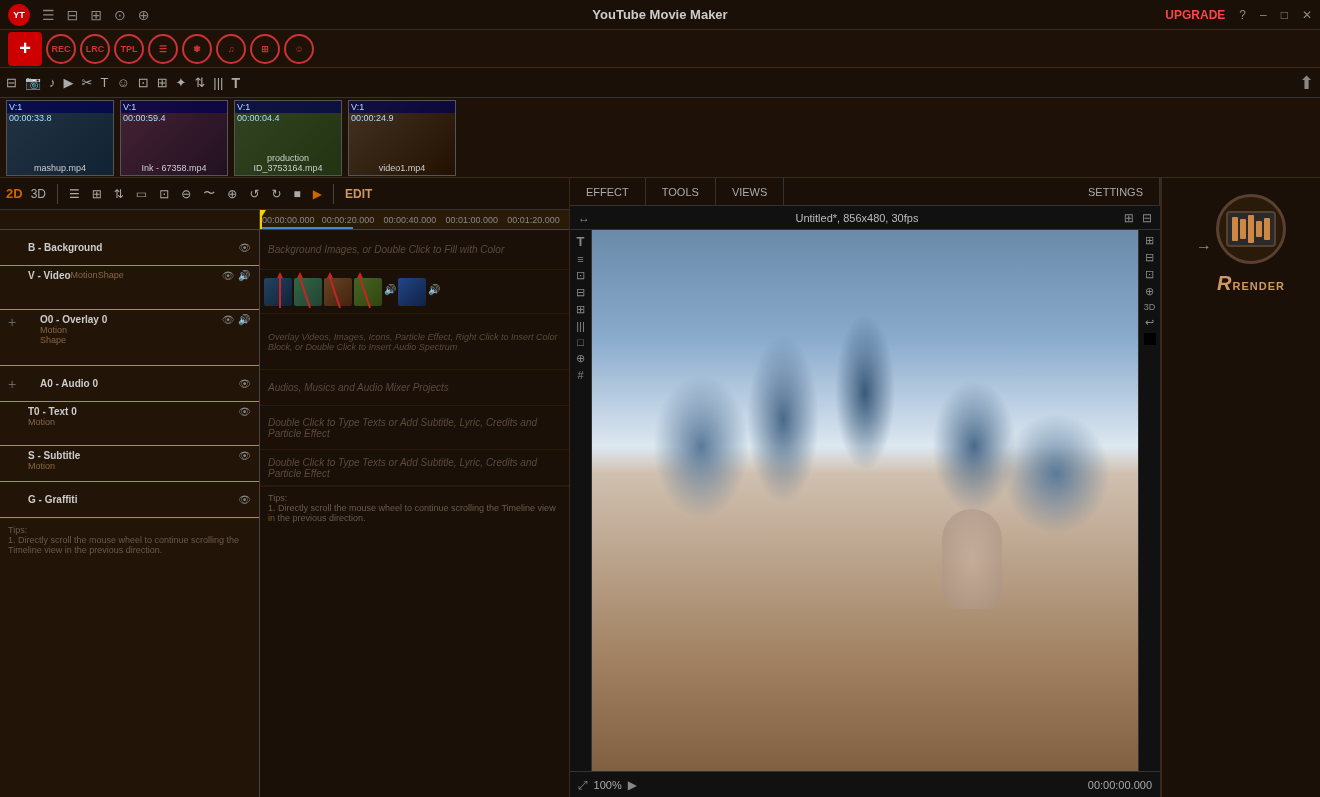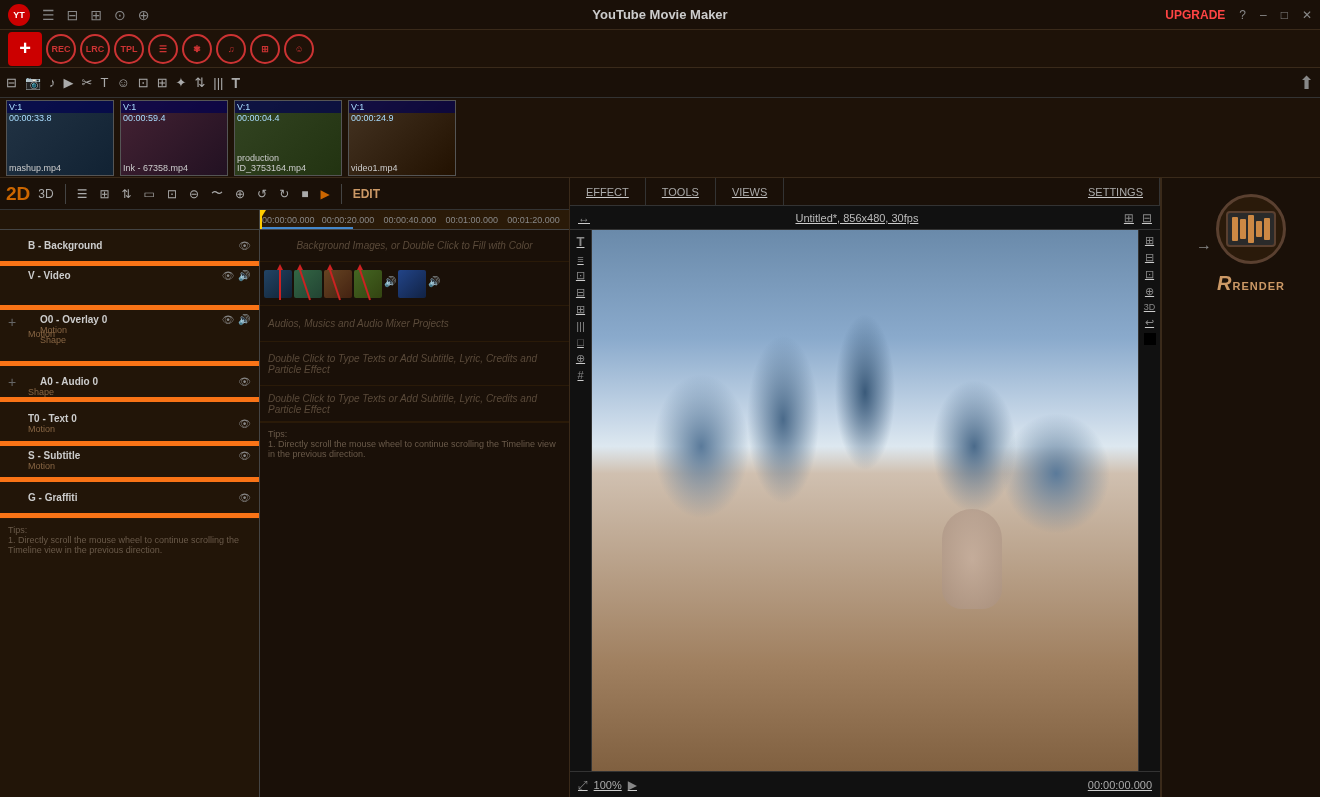--- a/index.html
+++ b/index.html
@@ -123,20 +123,21 @@
       position: absolute;
       top: 12px; left: 2px;
       color: #adf;
       font-size: 9px;
     }
     .thumb-name {
       position: absolute;
       bottom: 2px; left: 2px; right: 2px;
       color: #ccc;
       font-size: 9px;
+      text-align: center;
     }
     .thumb-bg-1 { background: linear-gradient(135deg, #223344 0%, #112233 100%); }
     .thumb-bg-2 { background: linear-gradient(135deg, #442233 0%, #221122 100%); }
     .thumb-bg-3 { background: linear-gradient(135deg, #334422 0%, #223311 100%); }
     .thumb-bg-4 { background: linear-gradient(135deg, #443322 0%, #221100 100%); }
     .media-upload-btn {
       margin-left: auto;
       color: #888;
       font-size: 18px;
       cursor: pointer;
@@ -156,21 +157,20 @@
       background: #1e1208;
       border-right: 1px solid #3a2a1a;
     }
 
     
     #right-panel {
       flex: 1;
       display: flex;
       flex-direction: column;
       background: #d946ef;
-      text-decoration: underline;
     }
 
     
     #preview-topbar {
       height: 24px;
       background: #111;
       display: flex;
       align-items: center;
       justify-content: space-between;
       padding: 0 8px;
@@ -269,21 +269,21 @@
       gap: 4px;
       border-bottom: 1px solid #333;
     }
     .tl-btn {
       color: #aaa;
       font-size: 12px;
       cursor: pointer;
       padding: 2px 4px;
     }
     .tl-btn-active { color: #cc6600; }
-    .tl-mode { font-size: 19px; font-weight: bold; color: #cc6600; }
+    .tl-mode { font-size: 13px; font-weight: bold; color: #cc6600; }
     .tl-sep { width: 1px; height: 20px; background: #444; margin: 0 3px; }
 
     
     #tab-bar {
       height: 28px;
       background: #1a1008;
       display: flex;
       align-items: center;
       border-bottom: 1px solid #333;
     }
@@ -413,21 +413,21 @@
       flex: 1;
       background: #1a1008;
       display: flex;
       flex-direction: column;
       position: relative;
     }
 
     .track-label-row {
       display: flex;
       align-items: center;
-      border-bottom: 5px solid #f97316;
+      border-bottom: 1px solid #f97316;
       padding: 0 8px;
       gap: 4px;
     }
     .track-label-row .plus { color: #666; font-size: 14px; cursor: pointer; width: 16px; }
     .track-label-row .name { font-weight: bold; color: #ccc; font-size: 10px; }
     .track-label-row .sub { color: #886644; font-size: 9px; display: block; }
     .track-label-row .eye { color: #888; font-size: 10px; cursor: pointer; }
     .track-label-row .spk { color: #888; font-size: 10px; cursor: pointer; }
 
     .track-content-row {
@@ -564,21 +564,21 @@
       <div id="track-labels-col">
 
         <div class="track-label-row" style="height:36px;">
           <span class="plus" style="opacity:0;">+</span>
           <span class="name">B - Background</span>
           <span class="eye" style="margin-left:auto;">👁</span>
         </div>
 
         <div class="track-label-row" style="height:44px;align-items:flex-start;padding-top:4px;">
           <span class="plus" style="opacity:0;">+</span>
-          <div style="display:flex;flex-direction:column;gap:48px;">
+          <div style="display:flex;flex-direction:row;">
             <span class="name">V - Video</span>
             <span class="sub">Motion</span>
             <span class="sub">Shape</span>
           </div>
           <span class="eye" style="margin-left:auto;">👁</span>
           <span class="spk">🔊</span>
         </div>
 
         <div class="track-label-row" style="height:56px;align-items:flex-start;padding-top:4px;">
           <span class="plus">+</span>
@@ -590,21 +590,21 @@
           <span class="eye" style="margin-left:auto;">👁</span>
           <span class="spk">🔊</span>
         </div>
 
         <div class="track-label-row" style="height:36px;">
           <span class="plus">+</span>
           <span class="name" style="margin-left:12px;">A0 - Audio 0</span>
           <span class="eye" style="margin-left:auto;">👁</span>
         </div>
 
-        <div class="track-label-row" style="height:44px;align-items:center;padding-top:4px;">
+        <div class="track-label-row" style="height:44px;align-items:flex-start;padding-top:4px;">
           <span class="plus" style="opacity:0;">+</span>
           <div style="display:flex;flex-direction:column;">
             <span class="name">T0 - Text 0</span>
             <span class="sub">Motion</span>
           </div>
           <span class="eye" style="margin-left:auto;">👁</span>
         </div>
 
         <div class="track-label-row" style="height:36px;align-items:flex-start;padding-top:4px;">
           <span class="plus" style="opacity:0;">+</span>
@@ -622,21 +622,21 @@
         </div>
 
         <div id="tips-section">
           <div>Tips:</div>
           <div>1. Directly scroll the mouse wheel to continue scrolling the Timeline view in the previous direction.</div>
         </div>
       </div>
 
       <div id="track-content-col">
 
-        <div class="track-content-row" style="height:32px;justify-content:center;">
+        <div class="track-content-row" style="height:40px;">
           <span class="track-hint">Background Images, or Double Click to Fill with Color</span>
         </div>
 
         <div class="track-content-row" style="height:44px;overflow:hidden;">
 
           <div style="display:flex;gap:2px;padding:6px 4px;position:relative;">
             <div class="clip-thumb clip-thumb-1"></div>
             <div class="clip-thumb clip-thumb-2"></div>
             <div class="clip-thumb clip-thumb-3"></div>
             <div class="clip-thumb clip-thumb-4"></div>
@@ -652,20 +652,23 @@
             <polygon points="37,8 43,8 40,2" fill="#cc2222"></polygon>
             <line x1="80" y1="38" x2="70" y2="8" stroke="#cc2222" stroke-width="2"></line>
             <polygon points="67,8 73,8 70,2" fill="#cc2222"></polygon>
             <line x1="110" y1="38" x2="100" y2="8" stroke="#cc2222" stroke-width="2"></line>
             <polygon points="97,8 103,8 100,2" fill="#cc2222"></polygon>
 
             <polygon points="17,8 23,8 20,2" fill="#cc2222"></polygon>
           </svg>
         </div>
 
+        <div class="track-content-row" style="height:56px;">
+          <span class="track-hint" style="font-size:9px;">Overlay Videos, Images, Icons, Particle Effect, Right Click to Insert Color Block, or Double Click to Insert Audio Spectrum</span>
+        </div>
 
         <div class="track-content-row" style="height:36px;">
           <span class="track-hint">Audios, Musics and Audio Mixer Projects</span>
         </div>
 
         <div class="track-content-row" style="height:44px;">
           <span class="track-hint">Double Click to Type Texts or Add Subtitle, Lyric, Credits and Particle Effect</span>
         </div>
 
         <div class="track-content-row" style="height:36px;">

